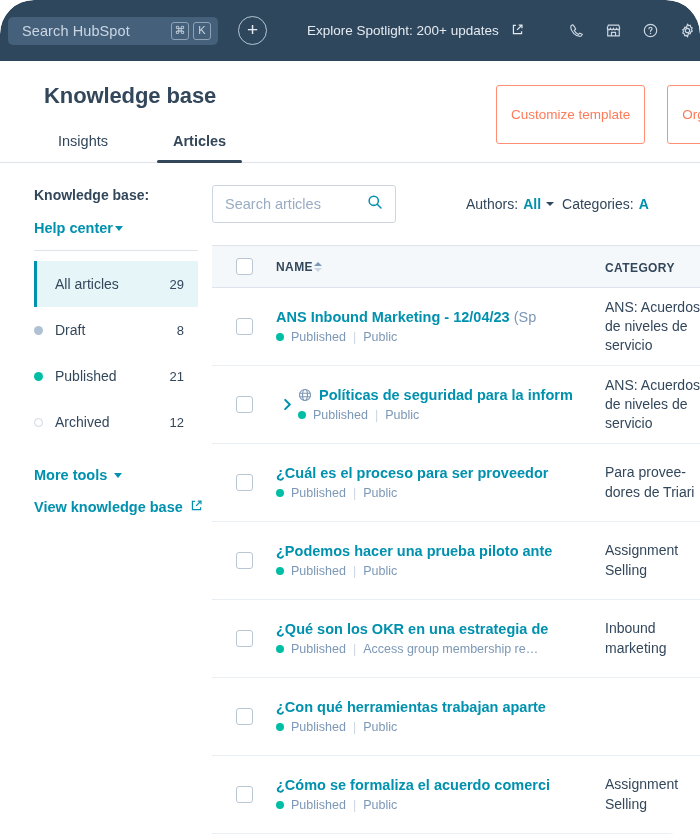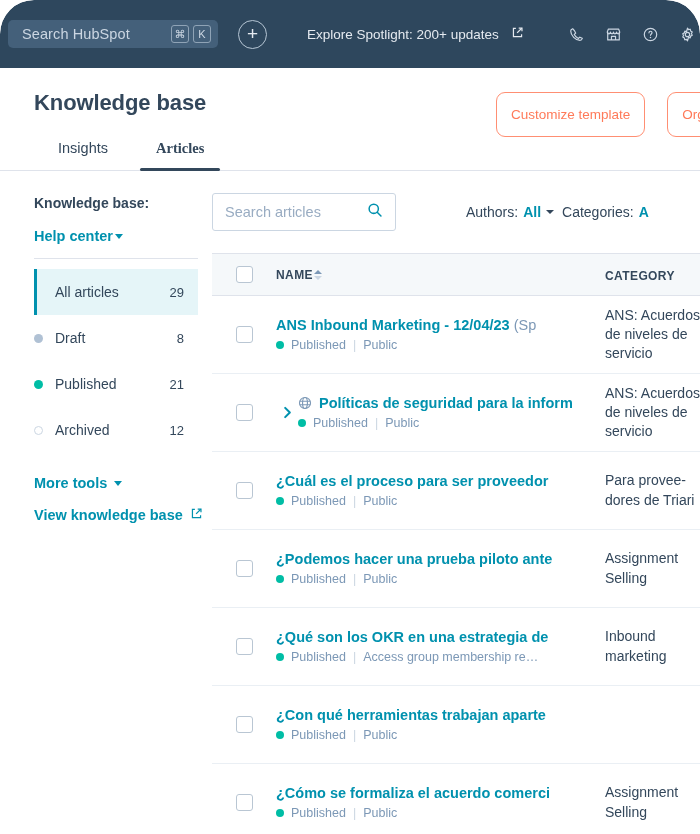--- a/index.html
+++ b/index.html
@@ -16,21 +16,21 @@
     position: relative;
     width: 700px;
     height: 834px;
     background: #ffffff;
     border-radius: 34px;
     overflow: hidden;
   }
 
   
   .topnav {
-    height: 68px;
+    height: 61px;
     background: #2e475d;
     display: flex;
     align-items: center;
     padding: 0 14px 0 0;
     position: relative;
     border-top-left-radius: 34px;
     border-top-right-radius: 34px;
   }
 
   .search-pill {
@@ -108,58 +108,58 @@
 
   
   .page-header {
     padding: 22px 0 0 0;
     position: relative;
   }
   .page-title {
     font-size: 22px;
     font-weight: 700;
     color: #33475b;
-    padding-left: 34px;
+    padding-left: 44px;
     letter-spacing: -.1px;
   }
 
   .header-actions {
     position: absolute;
     top: 24px;
     right: -52px;
     display: flex;
     gap: 22px;
   }
   .btn-secondary {
     border: 1px solid #ff8f73;
     color: #ff7a59;
     background: #fff;
-    border-radius: 9px;
+    border-radius: 3px;
     font-size: 13.5px;
-    padding: 14px 14px;
+    padding: 21px 14px;
     white-space: nowrap;
     font-family: "Liberation Sans", sans-serif;
   }
 
   
   .tabs {
     display: flex;
-    gap: 0;
+    gap: 17px;
     padding-left: 34px;
     margin-top: 18px;
     position: relative;
   }
   .tab {
     font-size: 14.5px;
     color: #33475b;
     padding: 6px 24px 14px 24px;
     position: relative;
     white-space: nowrap;
   }
-  .tab.active { font-weight: 700; font-family: Liberation Serif, serif; }
+  .tab.active { font-weight: 700; }
   .tab.active::after {
     content: "";
     position: absolute;
     left: 8px; right: 8px; bottom: 0;
     height: 3px;
     background: #33475b;
     border-radius: 2px;
   }
   .tabs-rule {
     height: 1px;

